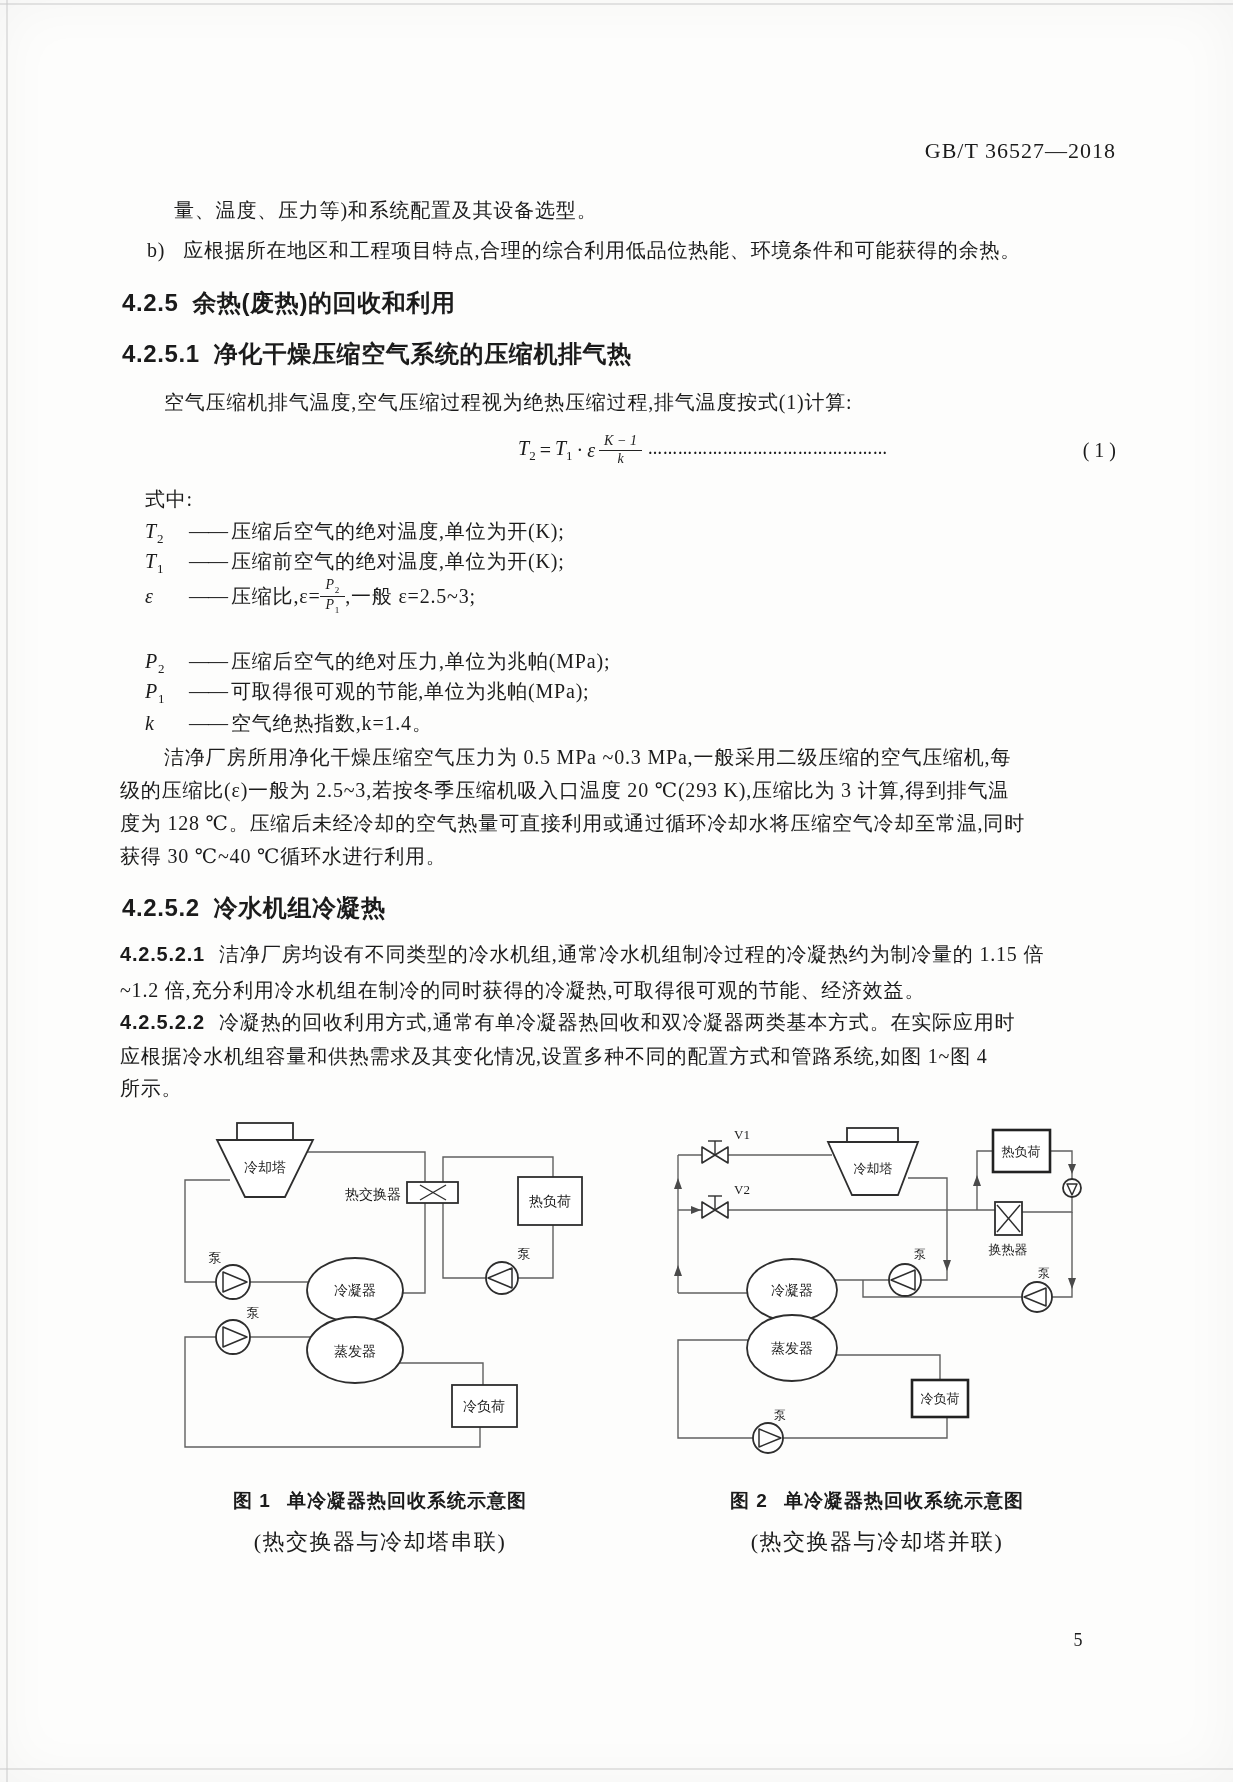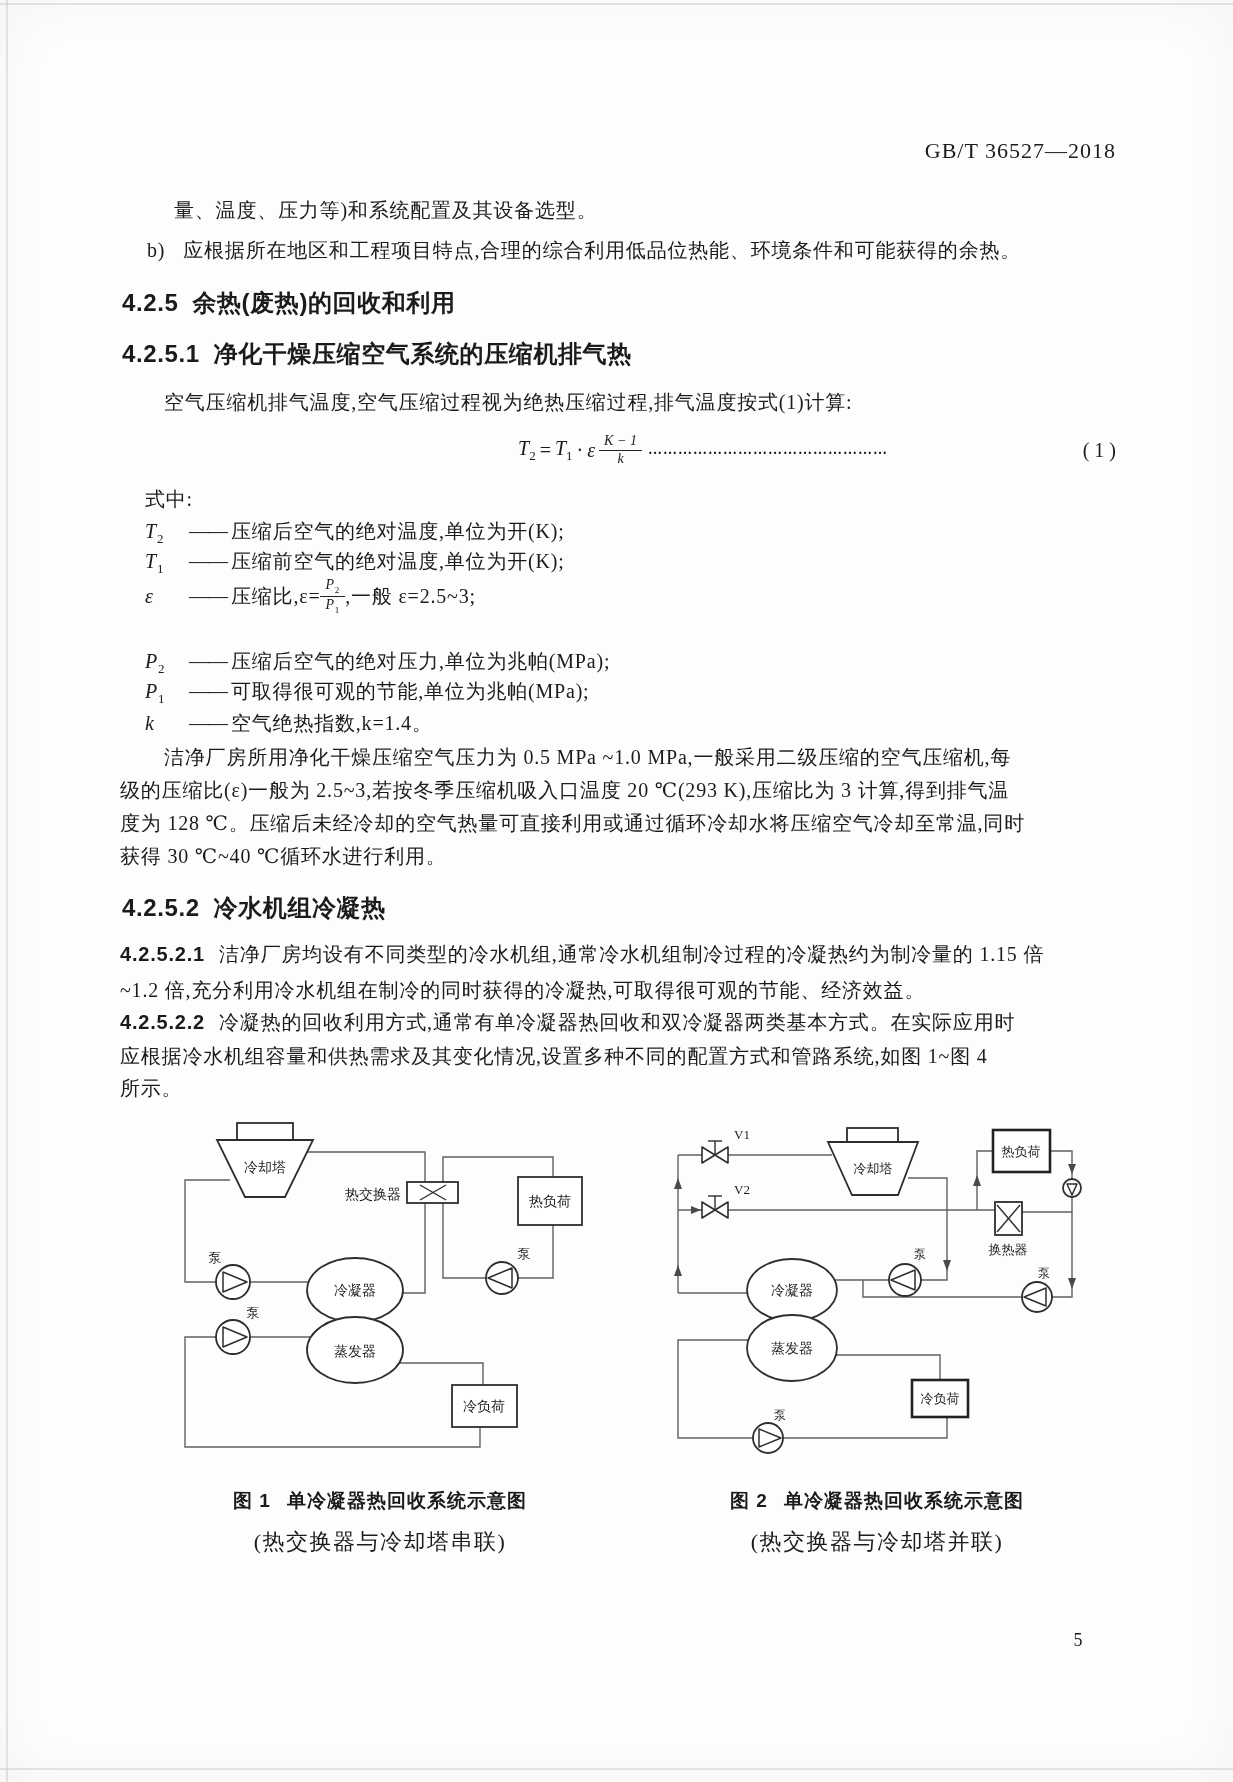--- a/index.html
+++ b/index.html
@@ -106,21 +106,21 @@
   <div class="line" style="top:648px;left:145px">
     <span class="dsym"><i class="var">P</i><sub>2</sub></span><span class="dash">——</span><span>压缩后空气的绝对压力,单位为兆帕(MPa);</span>
   </div>
   <div class="line" style="top:678px;left:145px">
     <span class="dsym"><i class="var">P</i><sub>1</sub></span><span class="dash">——</span><span>可取得很可观的节能,单位为兆帕(MPa);</span>
   </div>
   <div class="line" style="top:710px;left:145px">
     <span class="dsym"><i class="var">k</i><sub></sub></span><span class="dash">——</span><span>空气绝热指数,k=1.4。</span>
   </div>
 
-  <div class="line" style="top:744px;left:164px">洁净厂房所用净化干燥压缩空气压力为 0.5 MPa ~1.0 MPa,一般采用二级压缩的空气压缩机,每</div>
+  <div class="line" style="top:744px;left:164px">洁净厂房所用净化干燥压缩空气压力为 0.5 MPa ~0.3 MPa,一般采用二级压缩的空气压缩机,每</div>
   <div class="line" style="top:777px">级的压缩比(ε)一般为 2.5~3,若按冬季压缩机吸入口温度 20 ℃(293 K),压缩比为 3 计算,得到排气温</div>
   <div class="line" style="top:810px">度为 128 ℃。压缩后未经冷却的空气热量可直接利用或通过循环冷却水将压缩空气冷却至常温,同时</div>
   <div class="line" style="top:843px">获得 30 ℃~40 ℃循环水进行利用。</div>
 
   <div class="hline" style="top:892px">
     <span class="hnum">4.2.5.2</span><span>冷水机组冷凝热</span>
   </div>
 
   <div class="line" style="top:941px">
     <span class="hnum">4.2.5.2.1</span><span>洁净厂房均设有不同类型的冷水机组,通常冷水机组制冷过程的冷凝热约为制冷量的 1.15 倍</span>

